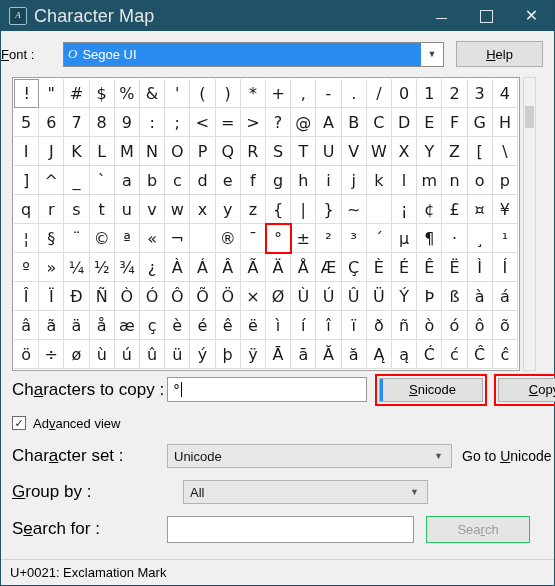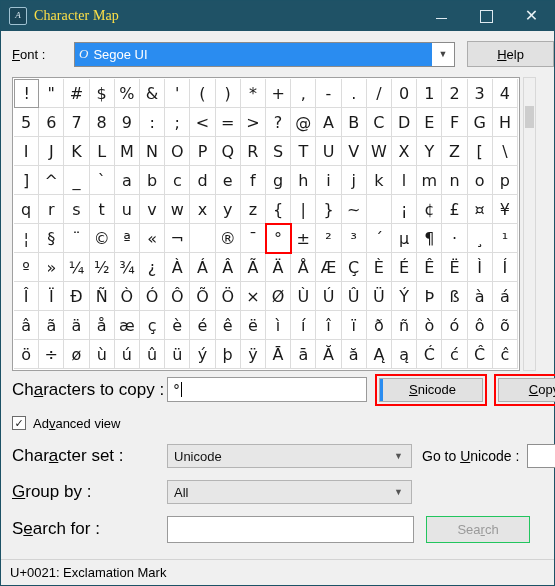--- a/index.html
+++ b/index.html
@@ -42,25 +42,24 @@
     font-size: 9px;
     line-height: 14px;
     text-align: center;
     color: #dbe9f0;
     font-family: "Liberation Serif", serif;
     font-style: italic;
     flex: none;
     overflow: hidden;
   }
   .title-text {
-    font-size: 14px;
-    color: #fde047;
+    font-size: 18px;
+    color: #e5e5e5;
     letter-spacing: 0.1px;
     flex: 1;
-    font-family: Liberation Serif, serif;
   }
   .winbtns { display: flex; height: 30px; flex: none; }
   .winbtn {
     width: 45px; height: 30px;
     display: flex; align-items: center; justify-content: center;
     color: #e8f1f5;
   }
   .winbtn .bar-min {
     width: 11px; height: 1px; background: #dfeaf0;
     display: block; margin-top: 5px;
@@ -74,21 +73,20 @@
     font-family: "DejaVu Sans", sans-serif;
   }
 
   
   .fontrow {
     height: 46px;
     display: flex;
     align-items: center;
     flex: none;
     background: #f0f0f0;
-    padding-left: 11px;
     box-sizing: border-box;
   }
   .lbl {
     font-size: 13px;
     color: #000000;
   }
   .lbl u { text-decoration: underline; }
   .font-label { width: 62px; flex: none; }
   .combo-font {
     width: 381px; height: 25px;
@@ -257,22 +255,22 @@
     font-size: 13px;
     color: #111;
     padding-left: 6px;
     position: relative;
   }
   .combo .carat {
     position: absolute; right: 8px; top: 0; bottom: 0;
     display: flex; align-items: center;
     font-size: 9px; color: #555;
   }
-  .charset-combo { width: 245px; flex: none; }
-  .group-combo { width: 245px; flex: none; }
+  .charset-combo { width: 285px; flex: none; }
+  .group-combo { width: 245px; flex: none; margin-left: 16px; }
   .goto-label { margin-left: 10px; font-size: 14px; white-space: nowrap; }
   .goto-input {
     margin-left: 8px;
     width: 66px; height: 24px;
     box-sizing: border-box;
     border: 1px solid #8f8f8f;
     background: #ffffff;
     flex: none;
   }
   .search-input { width: 247px; height: 27px; flex: none; }

